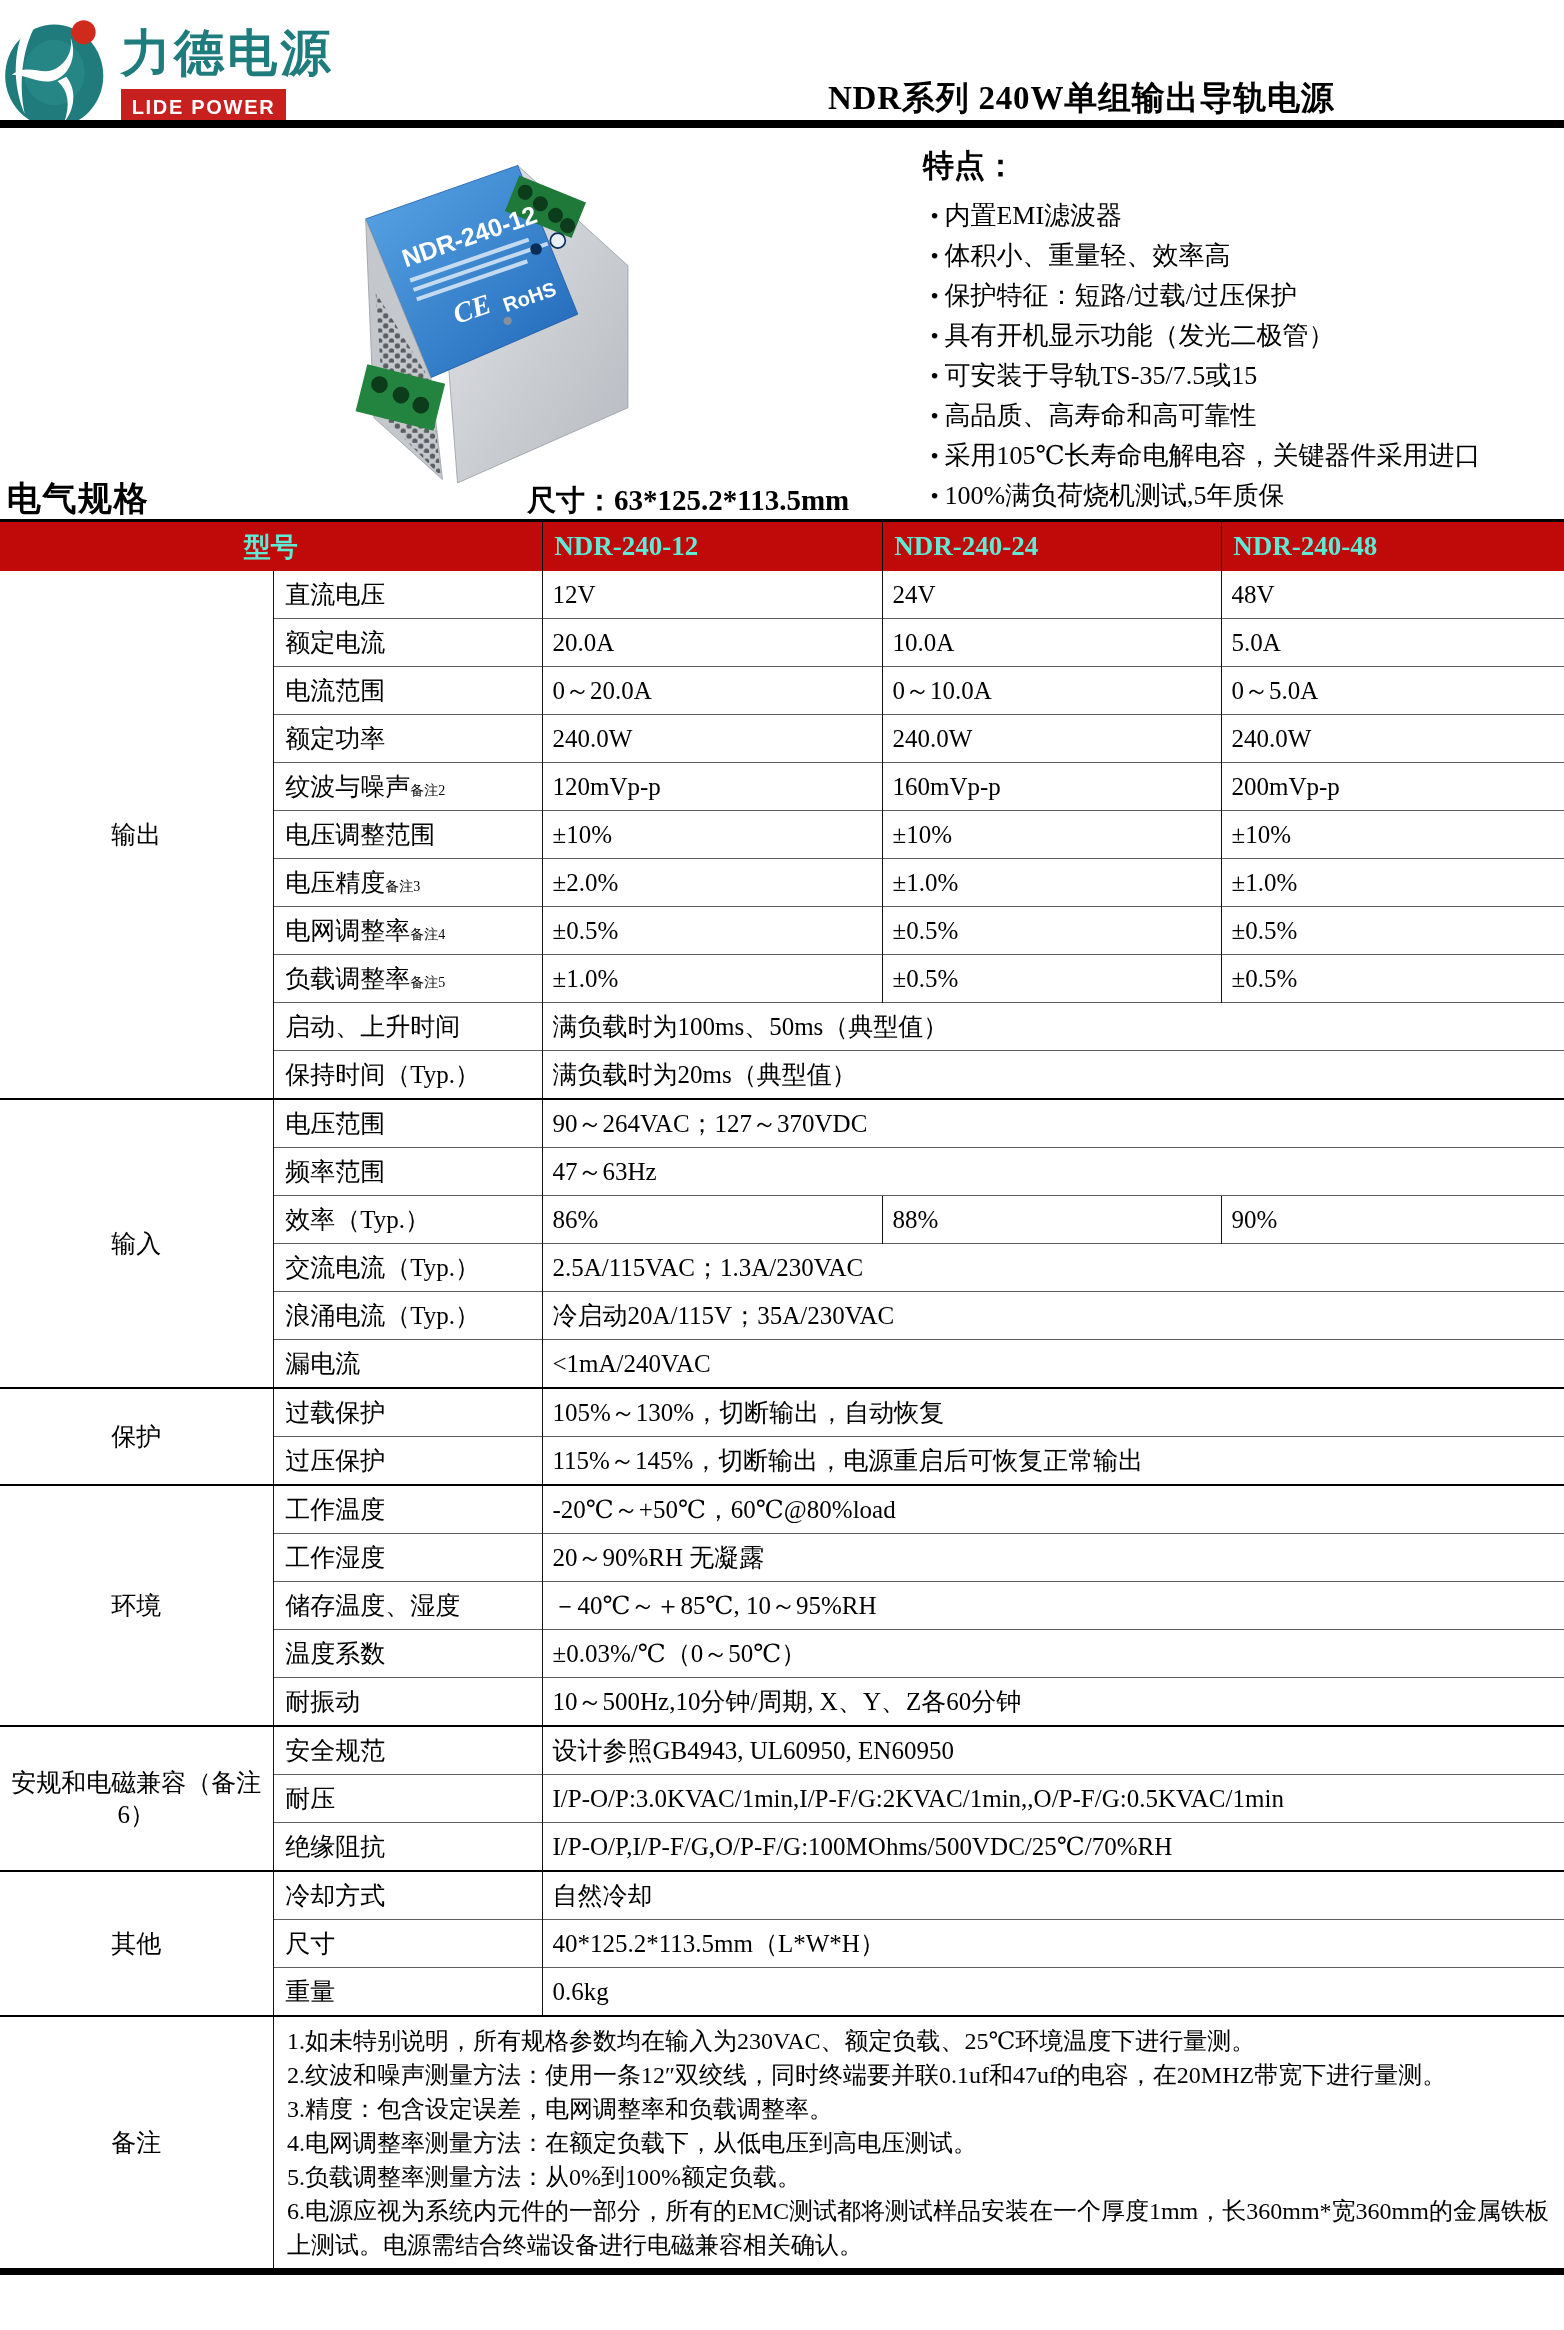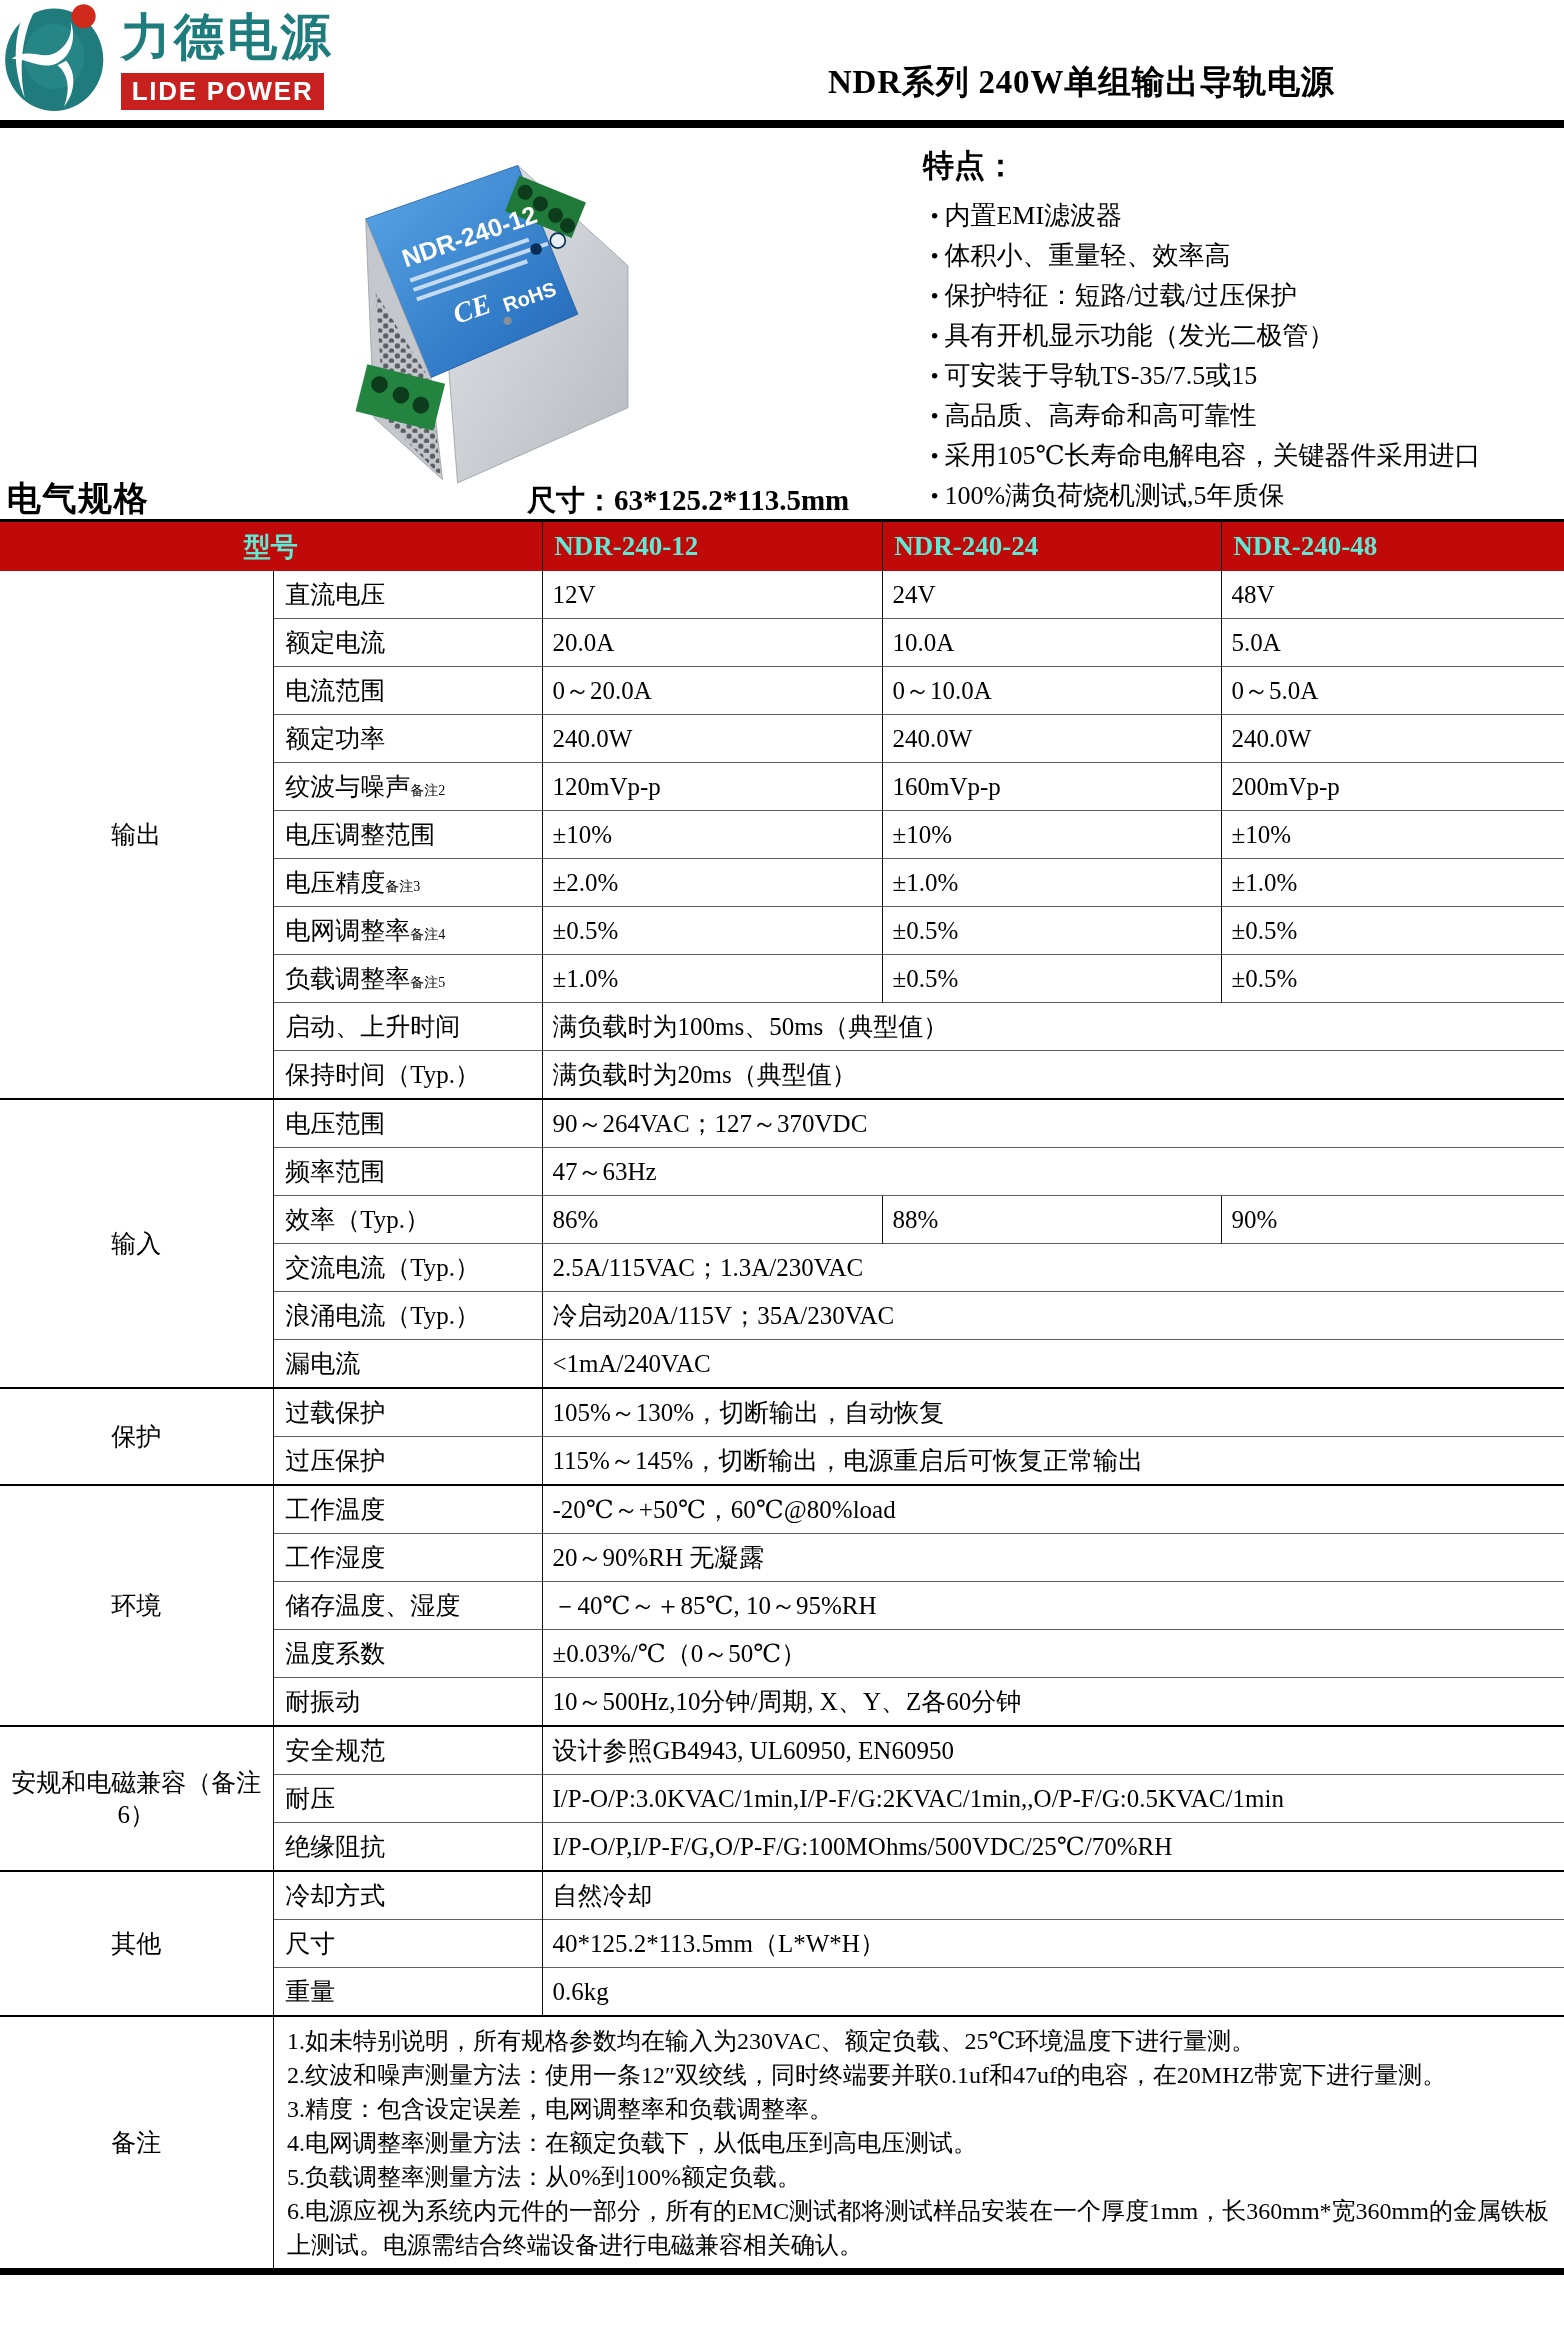--- a/index.html
+++ b/index.html
@@ -1,27 +1,27 @@
 <!DOCTYPE html>
 <html style="font-size:13.4px"><head>
 <meta charset="utf-8">
 <style>
   html,body{margin:0;padding:0;background:#fff;}
   .page{position:relative;width:1564px;height:2330px;background:#fff;overflow:hidden;
         font-family:"Liberation Serif","DejaVu Serif",serif;color:#000;}
 
   
-  .top{position:absolute;left:0;top:0;width:1348px;height:120px;}
+  .top{position:absolute;left:0;top:16px;width:1348px;height:120px;}
   .logo{position:absolute;left:3.3px;top:1.7px;display:flex;align-items:flex-start;}
   .logo-icon{width:109px;height:109px;}
   .logo-text{margin-left:8.4px;}
   .logo-cn{font-size:50px;font-weight:bold;color:#1e7c7d;line-height:70px;letter-spacing:3.3px;
            font-family:"Liberation Serif","DejaVu Serif",serif;}
   .logo-en{margin-top:1.7px;background:#c8201e;color:#fff;font-family:"Liberation Sans","DejaVu Sans",sans-serif;
-           font-weight:bold;font-size:26px;line-height:33px;padding:2px 11px;letter-spacing:1.7px;display:inline-block;}
+           font-weight:bold;font-size:20px;line-height:33px;padding:2px 11px;letter-spacing:1.7px;display:inline-block;}
   .doc-title{position:absolute;right:13.4px;bottom:15px;margin:0;font-size:33px;font-weight:bold;letter-spacing:0.8px;}
   .rule{position:absolute;left:0;top:120px;width:1564px;height:7.5px;background:#000;}
 
   
   .intro{position:absolute;left:0;top:127px;width:1564px;height:390px;}
   .product{position:absolute;left:242px;top:15px;width:401px;height:351px;}
   .features{position:absolute;left:907px;top:18.4px;width:657px;}
   .features-title{font-size:31px;font-weight:bold;margin-bottom:8.4px;margin-left:16px;}
   .features ul{list-style:none;margin:0;padding:0 0 0 23.4px;}
   .features li{font-size:26px;line-height:39px;white-space:nowrap;}

